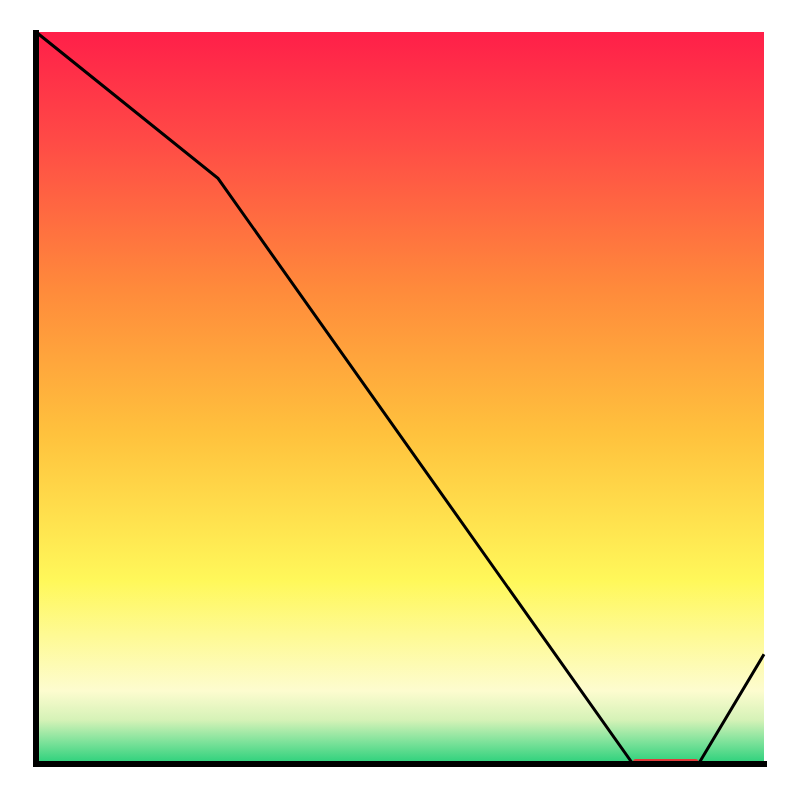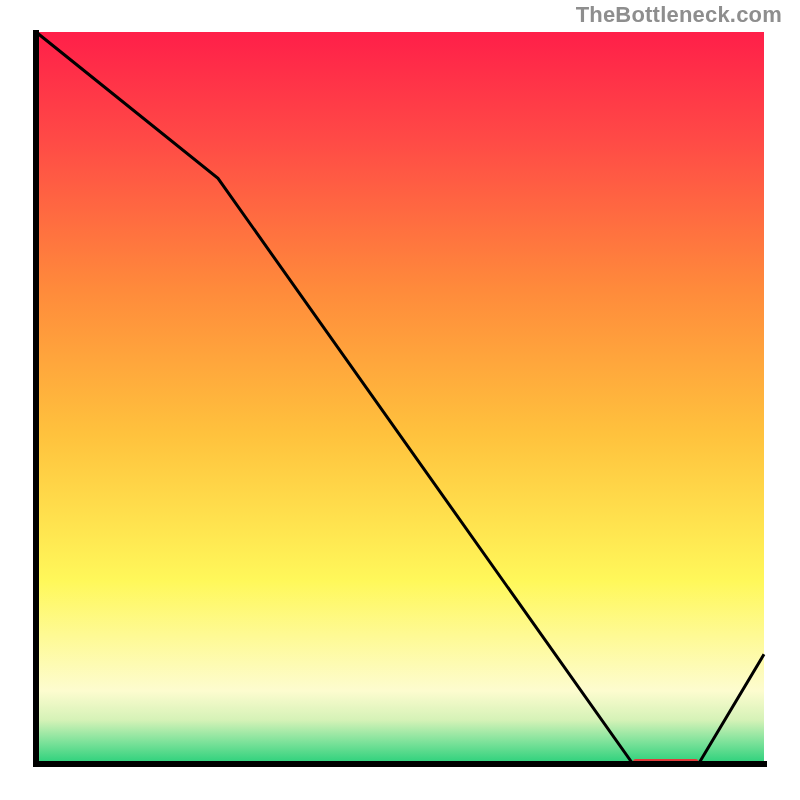--- a/index.html
+++ b/index.html
@@ -32,21 +32,20 @@
     height: 740px;
   }
   svg {
     display: block;
   }
 </style>
 </head>
 <body>
 
 <div class="wrap">
-  <div class="attribution">TheBottleneck.com</div>
 
   <div class="plot">
     <svg id="chart-svg" width="740" height="740" viewBox="0 0 740 740">
       <defs>
         <linearGradient id="bg-grad" x1="0" y1="1" x2="0" y2="0">
 
         <stop offset="0%" stop-color="#28d07a"></stop>
             <stop offset="3%" stop-color="#7de29a"></stop>
             <stop offset="6%" stop-color="#d5f2b7"></stop>
             <stop offset="10%" stop-color="#fdfccf"></stop>

